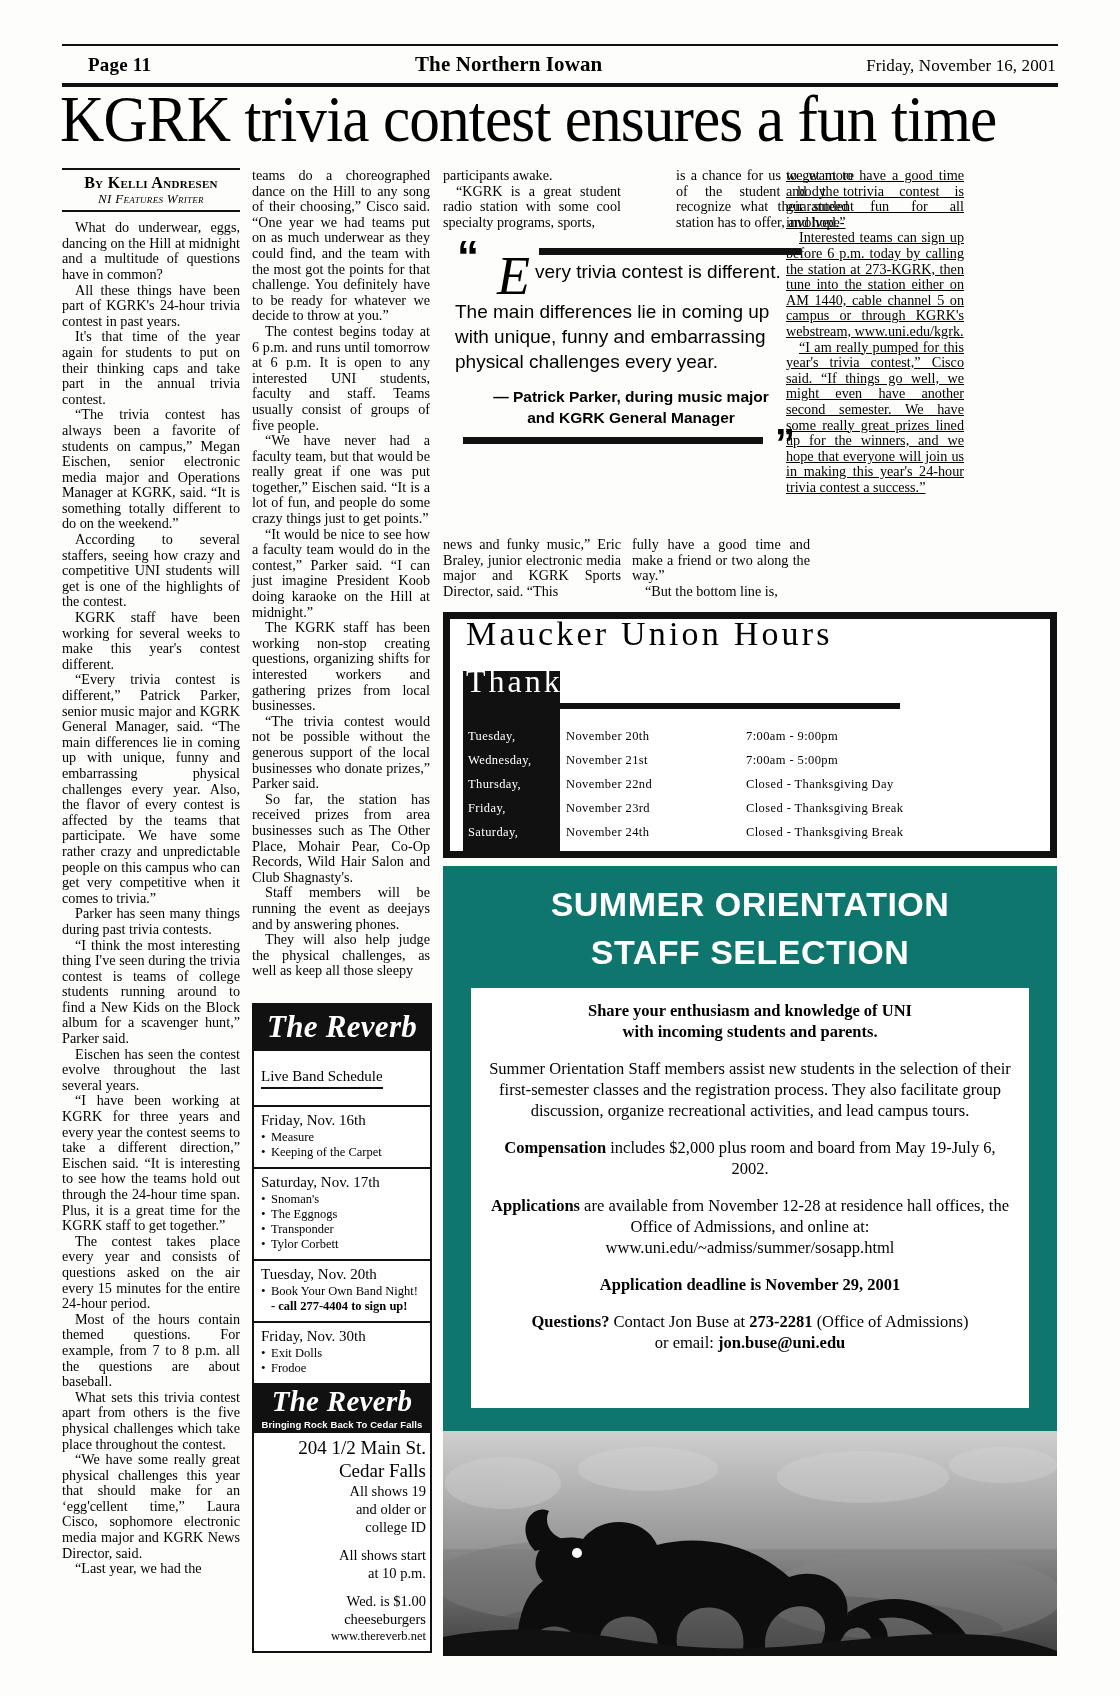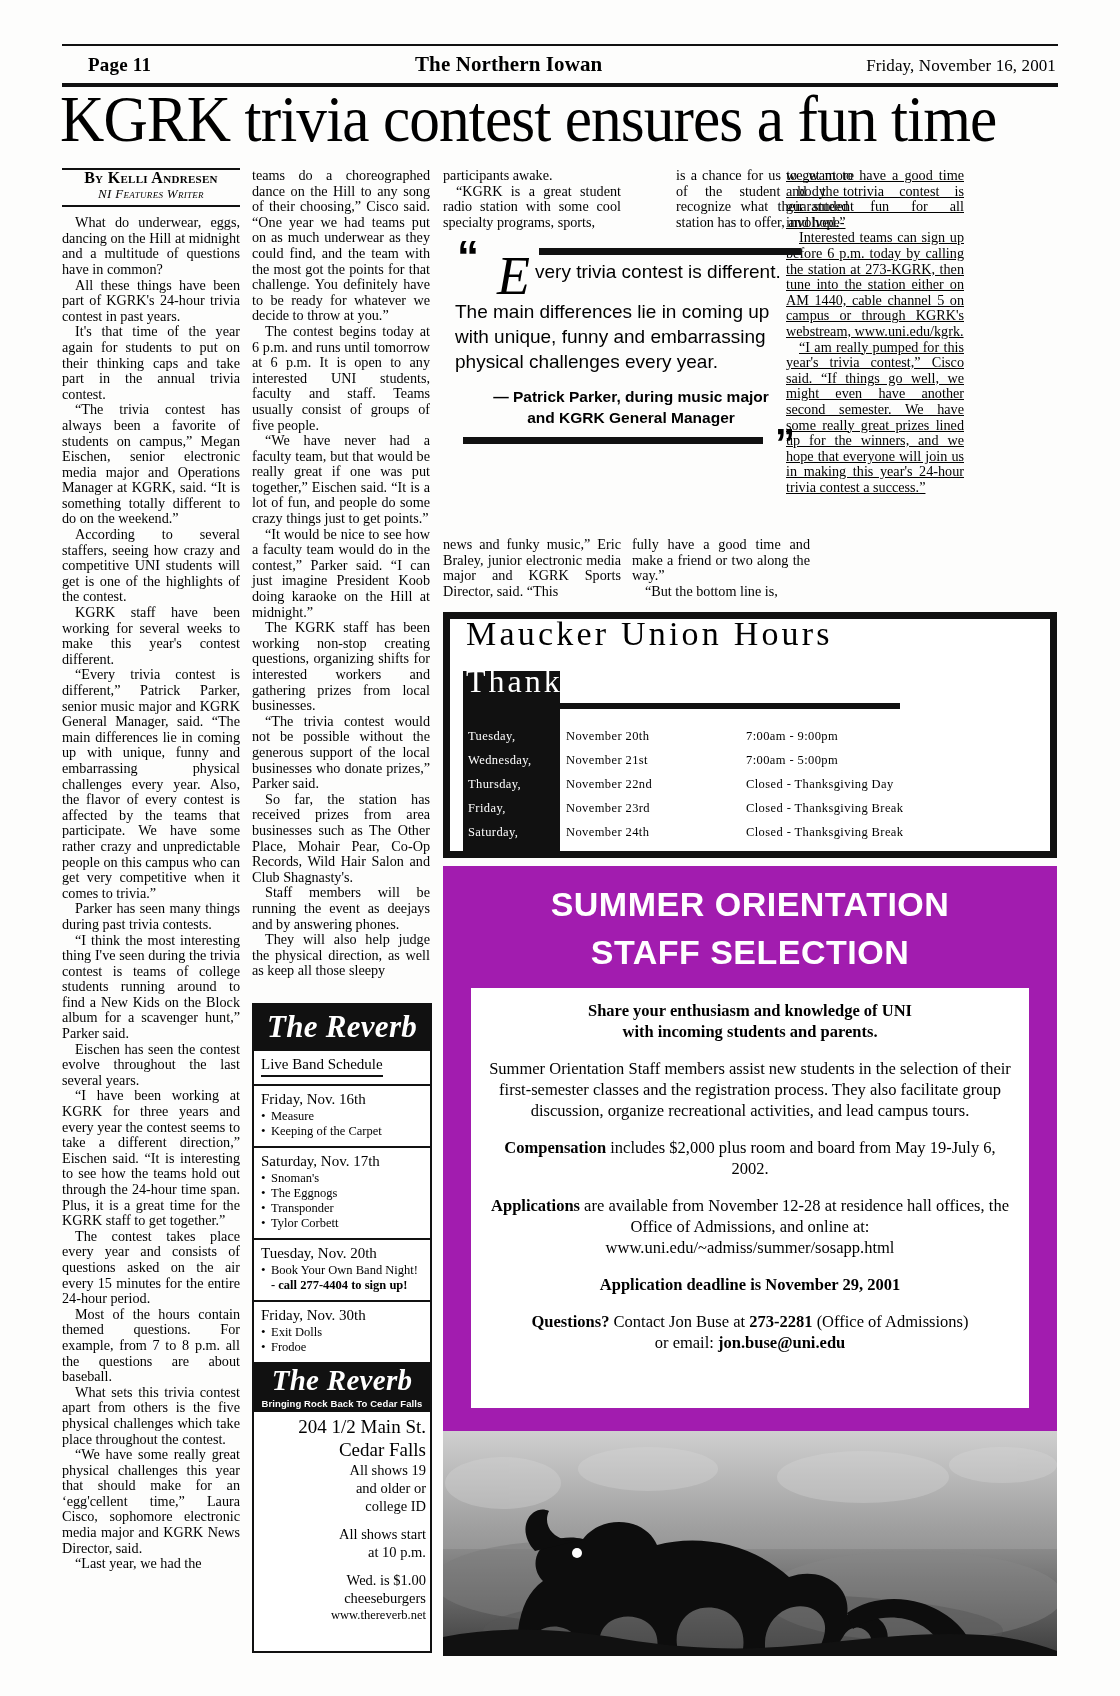--- a/index.html
+++ b/index.html
@@ -98,20 +98,21 @@
   #col4 { left: 632px; top: 168px; width: 178px; margin-left: 44px; }
   #col5 { left: 786px; top: 168px; width: 178px; text-decoration: underline; }
 
   
   .byline-wrap {
     width: 178px;
     margin-bottom: 8px;
   }
   .byline-top {
     border-top: 2px solid #111;
+    padding-top: 5px;
   }
   .byline-name {
     text-align: center;
     font-size: 16px;
     font-weight: bold;
     font-variant: small-caps;
     letter-spacing: .3px;
     text-indent: 0;
   }
   .byline-role {
@@ -274,21 +275,21 @@
   .mk-date { width: 180px; }
   .mk-hours { }
 
   
   .sumad {
     position: absolute;
     left: 443px;
     top: 866px;
     width: 614px;
     height: 790px;
-    background: #a21caf;
+    background: #0f766e;
     overflow: hidden;
   }
   .sumad-title {
     text-align: center;
     color: #fff;
     font-family: "Liberation Sans", sans-serif;
     font-weight: bold;
     font-size: 34px;
     letter-spacing: .5px;
     line-height: 48px;
@@ -454,21 +455,21 @@
   <div class="col" id="col2">
     <div id="body2">
         <p class="noindent">teams do a choreographed dance on the Hill to any song of their choosing,” Cisco said. “One year we had teams put on as much underwear as they could find, and the team with the most got the points for that challenge. You definitely have to be ready for whatever we decide to throw at you.”</p>
         <p>The contest begins today at 6 p.m. and runs until tomorrow at 6 p.m. It is open to any interested UNI students, faculty and staff. Teams usually consist of groups of five people.</p>
         <p>“We have never had a faculty team, but that would be really great if one was put together,” Eischen said. “It is a lot of fun, and people do some crazy things just to get points.”</p>
         <p>“It would be nice to see how a faculty team would do in the contest,” Parker said. “I can just imagine President Koob doing karaoke on the Hill at midnight.”</p>
         <p>The KGRK staff has been working non-stop creating questions, organizing shifts for interested workers and gathering prizes from local businesses.</p>
         <p>“The trivia contest would not be possible without the generous support of the local businesses who donate prizes,” Parker said.</p>
         <p>So far, the station has received prizes from area businesses such as The Other Place, Mohair Pear, Co-Op Records, Wild Hair Salon and Club Shagnasty's.</p>
         <p>Staff members will be running the event as deejays and by answering phones.</p>
-        <p>They will also help judge the physical direction, as well as keep all those sleepy</p>
+        <p>They will also help judge the physical challenges, as well as keep all those sleepy</p>
       </div>
   </div>
 
   <div class="col" id="col3">
     <div id="body3top">
         <p class="noindent">participants awake.</p>
         <p>“KGRK is a great student radio station with some cool specialty programs, sports,</p>
       </div>
   </div>
   <div class="col" id="col3b" style="left:443px; top:537px; width:178px;">
@@ -619,21 +620,21 @@
           <ellipse cx="205" cy="38" rx="70" ry="22"></ellipse>
           <ellipse cx="420" cy="46" rx="86" ry="26"></ellipse>
           <ellipse cx="560" cy="34" rx="54" ry="18"></ellipse>
         </g>
       </svg>
     </div>
   </div>
 
   <div class="reverb">
     <div class="reverb-logo">The Reverb</div>
-    <div class="rv-block" style="padding-bottom:5px;">
+    <div class="rv-block" style="padding-bottom:14px;margin-top:12px;">
       <div class="rv-head underlined">Live Band Schedule</div>
     </div>
     <div id="reverb-nights">
         <div class="rv-block">
           <div class="rv-head">Friday, Nov. 16th</div>
           <div class="rv-item">Measure</div>
           <div class="rv-item">Keeping of the Carpet</div>
         </div>
         <div class="rv-block">
           <div class="rv-head">Saturday, Nov. 17th</div>

